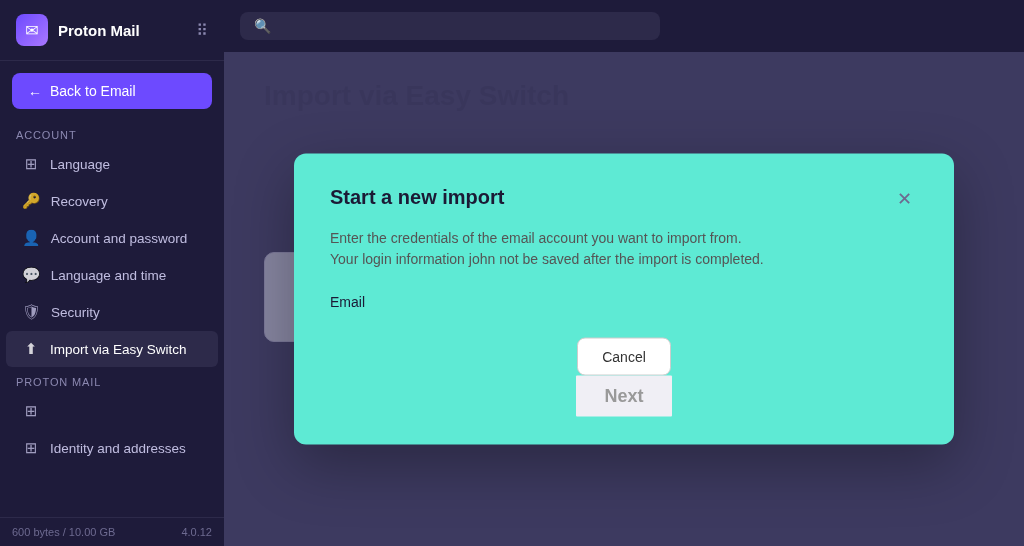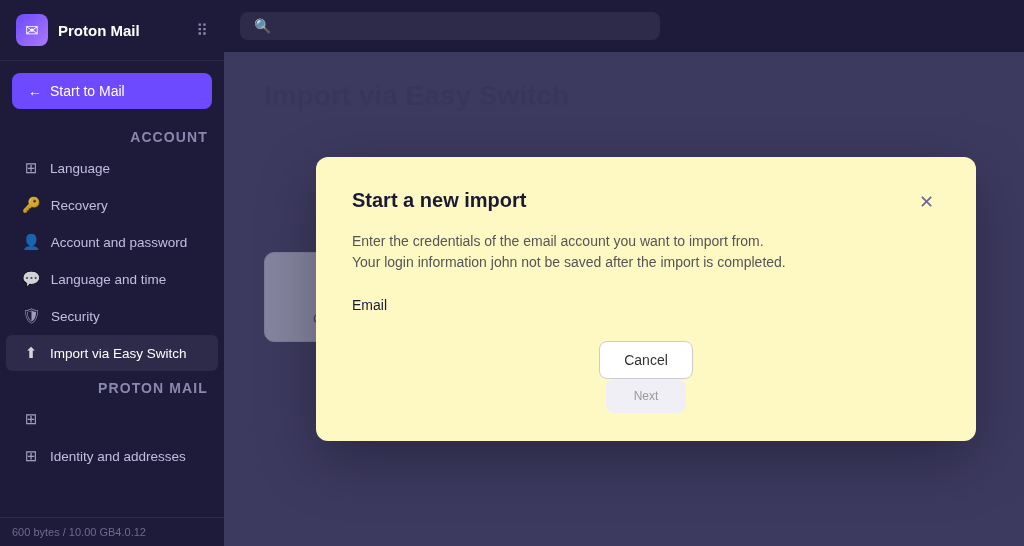--- a/index.html
+++ b/index.html
@@ -51,45 +51,45 @@
       display: flex;
       align-items: center;
       gap: 8px;
       font-size: 14px;
       font-weight: 500;
     }
     .back-arrow { font-size: 14px; }
 
     .sidebar-section-label {
       color: #8b88b0;
-      font-size: 14px;
-      font-weight: 700;
+      font-size: 11px;
+      font-weight: 400;
       letter-spacing: 0.08em;
       text-transform: uppercase;
       padding: 8px 16px 4px;
-      text-align: right;
     }
     .sidebar-item {
       display: flex;
       align-items: center;
       gap: 10px;
       padding: 9px 16px;
       color: #c0bde0;
       font-size: 13.5px;
       cursor: pointer;
       border-radius: 6px;
       margin: 1px 6px;
     }
     .sidebar-item.active { background: #2d2a4a; color: white; }
     .sidebar-item-icon { font-size: 15px; opacity: 0.8; min-width: 18px; text-align: center; }
 
     .sidebar-footer {
       margin-top: auto;
       padding: 8px 12px;
       display: flex;
+      justify-content: space-between;
       align-items: center;
       font-size: 11px;
       color: #6d6a90;
       border-top: 1px solid #2d2a4a;
     }
 
     
     .top-bar {
       background: #1e1b3a;
       padding: 10px 16px;
@@ -162,25 +162,24 @@
     }
 
     
     .modal-container {
       position: absolute;
       top: 50%;
       left: 50%;
       transform: translate(-50%, -50%);
       z-index: 20;
       width: 660px;
-      background: #fef9c3;
+      background: #5eead4;
       border-radius: 12px;
       box-shadow: 0 20px 60px rgba(0,0,0,0.3);
       padding: 32px 36px 28px;
-      margin-left: 22px;
     }
 
     .modal-header {
       display: flex;
       justify-content: space-between;
       align-items: flex-start;
       margin-bottom: 16px;
     }
     .modal-title {
       font-size: 20px;
@@ -239,41 +238,41 @@
       border-radius: 8px;
       padding: 10px 24px;
       font-size: 14px;
       font-weight: 500;
       cursor: pointer;
       color: #333;
     }
     .next-btn {
       background: #f0eff5;
       border: none;
-      border-radius: 8px;
+      border-radius: 1px;
       padding: 10px 28px;
-      font-size: 12px;
-      font-weight: 400;
+      font-size: 18px;
+      font-weight: 700;
       cursor: pointer;
       color: #999;
     }
   </style>
 </head>
 <body>
 
 <div class="sidebar">
   <div class="sidebar-header">
     <div class="proton-logo-icon">✉</div>
     <span class="proton-logo-text">Proton Mail</span>
     <span class="grid-icon">⠿</span>
   </div>
 
   <button class="back-to-mail-btn">
     <span class="back-arrow">←</span>
-    <span>Start to Mail</span>
+    <span>Back to Email</span>
   </button>
 
   <div>
     <div class="sidebar-section-label">ACCOUNT</div>
     <div class="sidebar-item">
       <span class="sidebar-item-icon">⊞</span>
       <span>Language</span>
     </div>
     <div class="sidebar-item">
       <span class="sidebar-item-icon">🔑</span>

